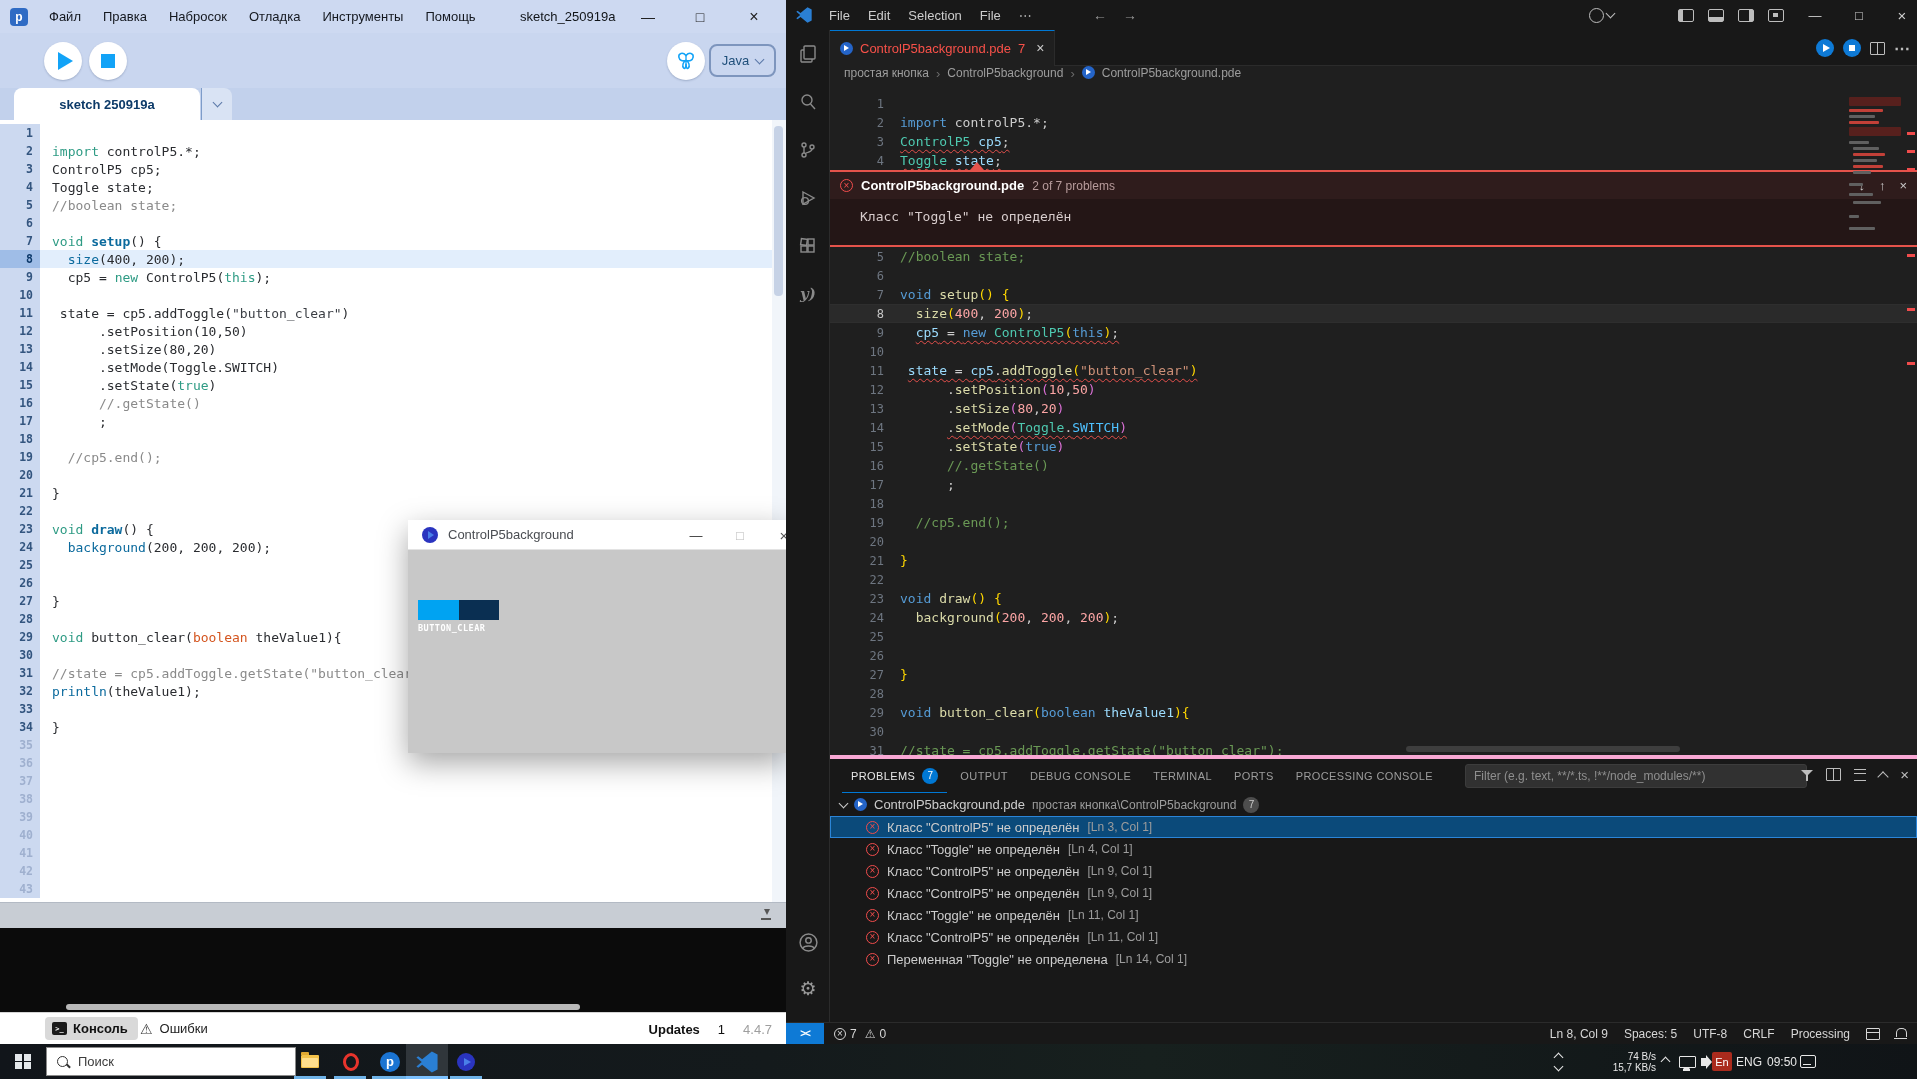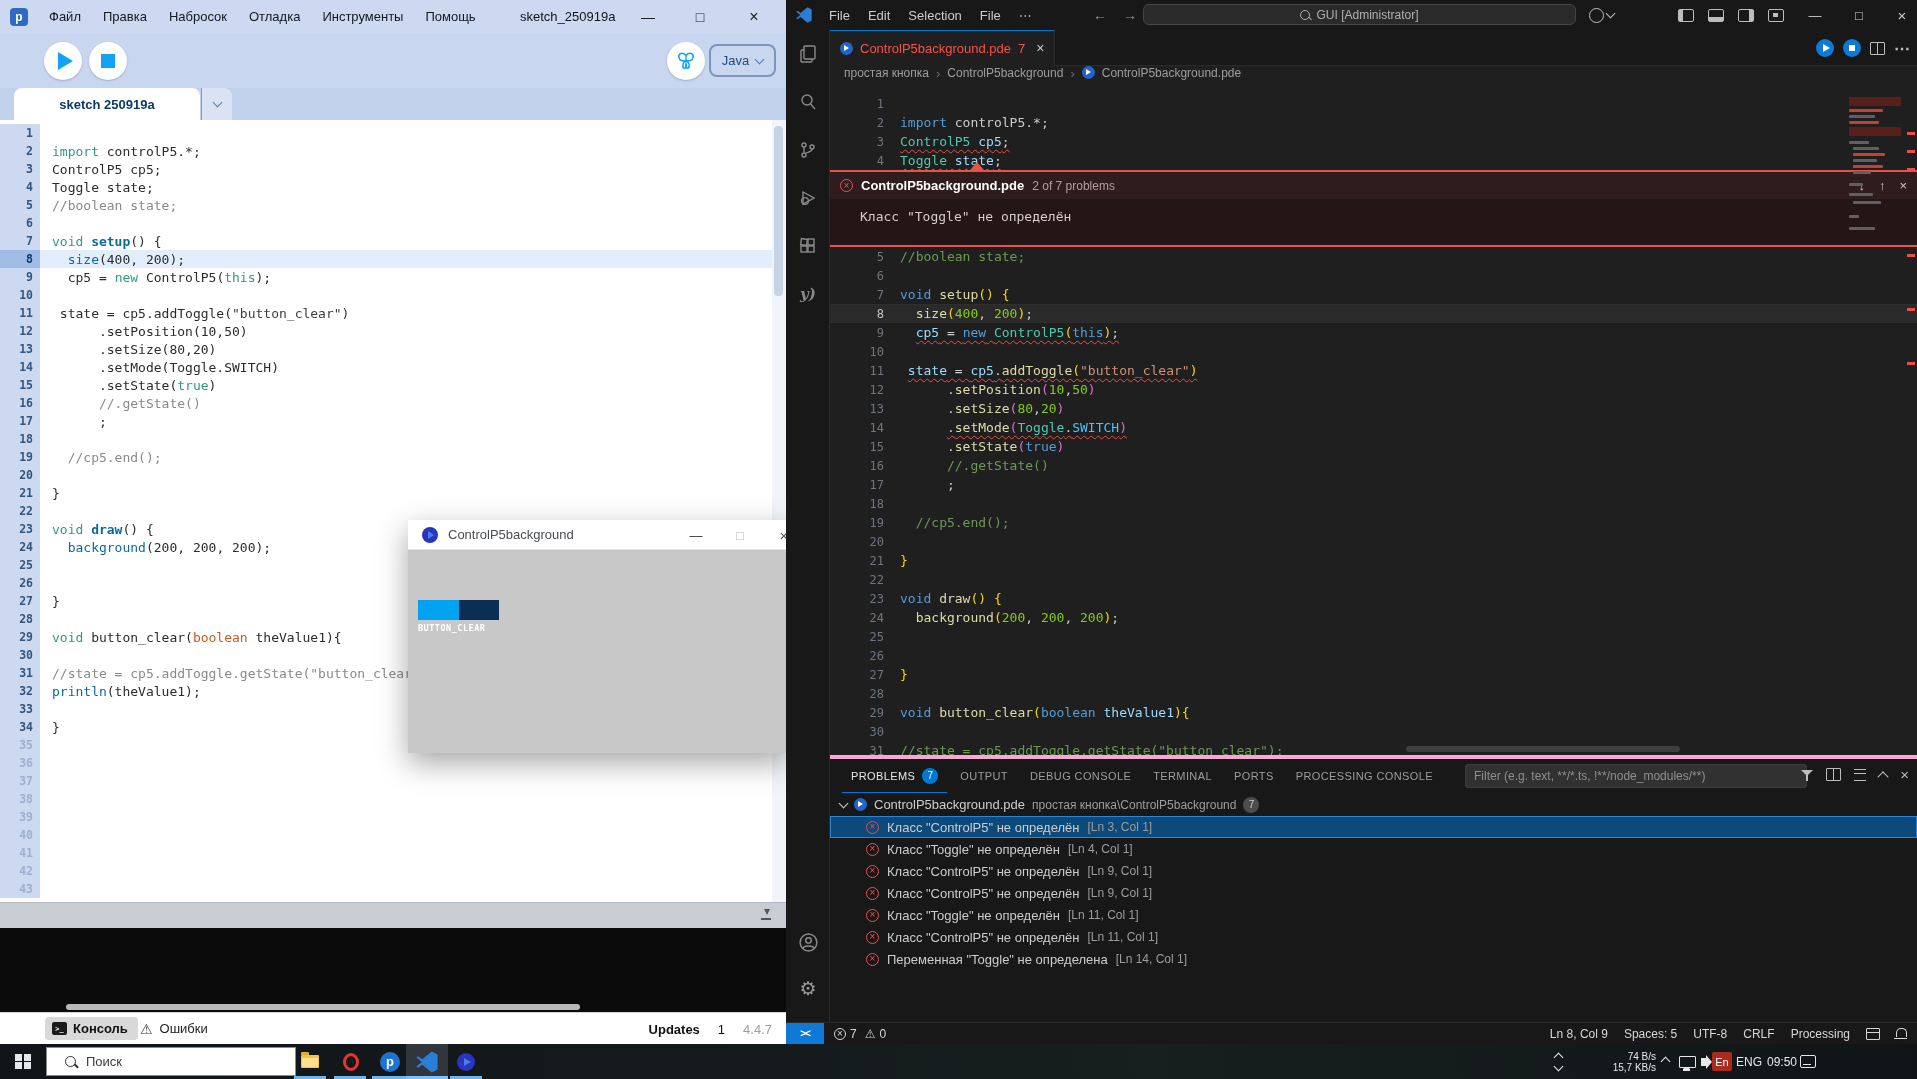--- a/index.html
+++ b/index.html
@@ -110,21 +110,21 @@
   #v-crumbs{left:0;top:36px;width:1087px;height:28px;display:flex;align-items:flex-start;padding-left:14px;box-sizing:border-box;
             font-size:12px;color:#9d9d9d;gap:7px;background:#1f1f1f;}
   .crumb-sep{color:#6a6a6a;font-size:13px;}
   #v-editor{left:0;top:64px;width:1087px;height:661px;overflow:hidden;background:#1f1f1f;}
   .vrow{height:19px;display:flex;align-items:center;}
   .vln{flex:0 0 54px;text-align:right;color:#6e7681;font-size:12px;font-family:"DejaVu Sans Mono",monospace;}
   .vtx{padding-left:16px;white-space:pre;font-family:"DejaVu Sans Mono","Liberation Mono",monospace;font-size:13px;}
   .vrow.cur{background:rgba(255,255,255,.05);box-shadow:inset 0 1px 0 #2e2e2e, inset 0 -1px 0 #2e2e2e;}
   .vrow.cur .vln{color:#c6c6c6;}
   #v-code .c-kw{color:#569cd6}#v-code .c-type{color:#4ec9b0}#v-code .c-vr{color:#9cdcfe}
-  #v-code .c-fn{color:#dcdcaa}#v-code .c-num{color:#84cc16}#v-code .c-str{color:#ce9178}
+  #v-code .c-fn{color:#dcdcaa}#v-code .c-num{color:#fca5a5}#v-code .c-str{color:#ce9178}
   #v-code .c-cm{color:#6a9955}#v-code .c-const{color:#4fc1ff}#v-code .c-p{color:#cccccc}
   #v-code .c-b1{color:#ffd700}#v-code .c-b2{color:#da70d6}
   .c-sq{text-decoration:underline;text-decoration-style:wavy;text-decoration-color:#e4504b;text-decoration-thickness:1px;text-underline-offset:3px;}
   #v-peek{position:relative;height:77px;box-sizing:border-box;border-top:2px solid #e5534b;border-bottom:2px solid #e5534b;background:#241616;}
   #v-peek::before{content:"";position:absolute;left:140px;top:-10px;width:0;height:0;border-left:7px solid transparent;border-right:7px solid transparent;border-bottom:8px solid #e5534b;}
   #v-peek-head{height:27px;background:#2f1c1c;display:flex;align-items:center;padding:0 10px;gap:8px;}
   .errx{display:inline-flex;width:13px;height:13px;border:1.2px solid #f14c4c;border-radius:50%;color:#f14c4c;
         align-items:center;justify-content:center;font-size:10px;box-sizing:border-box;flex:0 0 13px;}
   .errx::before{content:"×";margin-top:-1px;}
   #v-peek-head .pk-file{font-weight:bold;font-size:13px;color:#fff;}
@@ -169,21 +169,21 @@
   .bell::after{content:"";position:absolute;left:-3px;bottom:-2px;width:13px;height:1.5px;background:#d7d7d7;}
   .grid-ico{width:12px;height:10px;border:1px solid #d7d7d7;border-radius:1px;position:relative;}
   .grid-ico::before{content:"";position:absolute;left:0;right:0;top:3px;height:1px;background:#d7d7d7;}
 
   
   #taskbar{left:0;top:1044px;width:1917px;height:35px;background:linear-gradient(90deg,#11151a 0%,#141a1c 40%,#17201e 60%,#101417 100%);z-index:5;}
   #tb-start{position:absolute;left:0;top:0;width:46px;height:35px;display:flex;align-items:center;justify-content:center;}
   .win-logo{display:grid;grid-template-columns:7px 7px;grid-template-rows:7px 7px;gap:1.5px;}
   .win-logo span{background:#e4e8eb;}
   #tb-search{position:absolute;left:46px;top:3px;width:250px;height:29px;background:#fff;border:1px solid #8a8a8a;box-sizing:border-box;
-             display:flex;align-items:center;gap:10px;padding-left:18px;font-size:13px;color:#3c3c3c;}
+             display:flex;align-items:center;gap:10px;padding-left:10px;font-size:13px;color:#3c3c3c;}
   .mag-dark{display:inline-block;width:9px;height:9px;border:1.6px solid #333;border-radius:50%;position:relative;}
   .mag-dark::after{content:"";position:absolute;left:8px;top:8px;width:5px;height:1.6px;background:#333;transform:rotate(45deg);}
   .tb-app{position:absolute;top:0;width:40px;height:35px;display:flex;align-items:center;justify-content:center;}
   .tb-underline{position:absolute;top:32px;height:3px;background:#6fb3e8;}
   .folder-ico{width:18px;height:13px;background:#f3c24a;border-radius:1px;position:relative;}
   .folder-ico::before{content:"";position:absolute;left:0;top:-3px;width:8px;height:3px;background:#e0a932;border-radius:1px 1px 0 0;}
   .folder-ico::after{content:"";position:absolute;left:1px;top:3px;width:16px;height:9px;background:#ffdf8e;border-radius:1px;}
   .opera-ico{width:16px;height:18px;border:3px solid #e8342c;border-radius:50%;box-sizing:border-box;}
   .proc-ico{width:20px;height:20px;border-radius:50%;background:#1b74d2;color:#fff;font-weight:bold;font-size:13px;display:flex;align-items:center;justify-content:center;}
   .sketch-ico{width:18px;height:18px;border-radius:50%;background:#2a34bf;position:relative;}
@@ -475,24 +475,20 @@
       </svg>
       <span id="v-menu" class="flex">
           <span class="v-menu-item">File</span>
           <span class="v-menu-item">Edit</span>
           <span class="v-menu-item">Selection</span>
           <span class="v-menu-item">File</span>
           <span class="v-menu-item">⋯</span>
         </span>
       <span class="v-nav" style="left:300px;">←</span>
       <span class="v-nav" style="left:330px;">→</span>
-      <div id="v-search">
-        <span class="mag"></span>
-        <span>GUI [Administrator]</span>
-      </div>
       <span class="v-tb-ico" style="left:800px;gap:3px;">
         <span style="width:13px;height:13px;border:1.4px solid #bdbdbd;border-radius:50%;display:inline-block;"></span>
         <span class="chev" style="border-color:#bdbdbd;"></span>
       </span>
       <span class="v-tb-ico" style="left:885px;">
           <span class="lay l"></span>
         </span>
       <span class="v-tb-ico" style="left:915px;">
           <span class="lay b"></span>
         </span>

